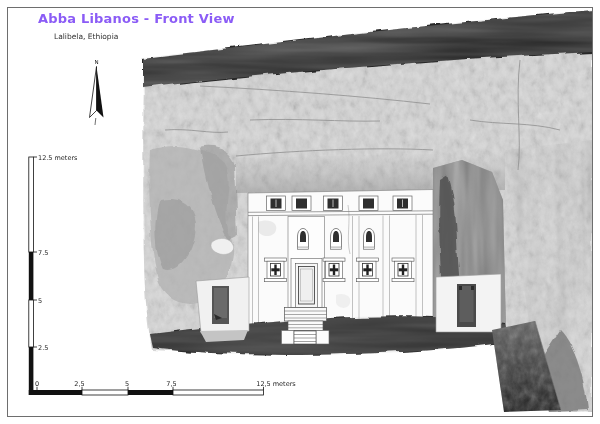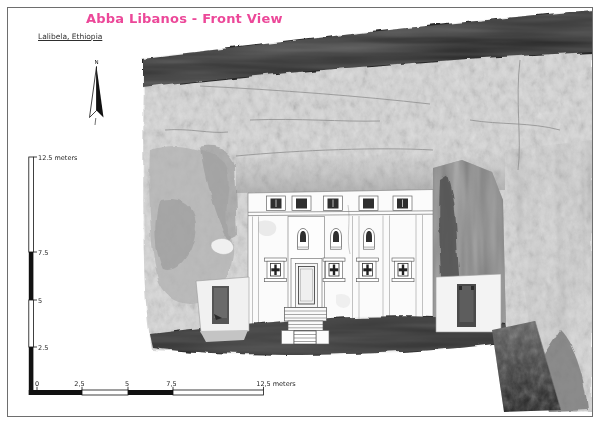--- a/index.html
+++ b/index.html
@@ -1,23 +1,23 @@
 <!DOCTYPE html>
 <html><head>
 <meta charset="utf-8">
 <style>
   html,body{margin:0;padding:0;background:#fff;}
   body{width:600px;height:424px;position:relative;overflow:hidden;
        font-family:"DejaVu Sans","Liberation Sans",sans-serif;}
   .frame{position:absolute;left:7px;top:7px;width:584px;height:408px;
          border:1px solid #6e6e6e;background:#fff;}
   .title{position:absolute;left:38px;top:11px;font-size:13px;font-weight:bold;
-         color:#ec4899;letter-spacing:.2px;white-space:nowrap;margin-left:48px;}
-  .subtitle{position:absolute;left:38px;top:32px;font-size:7.5px;color:#2e2e2e;
-            white-space:nowrap;text-decoration:underline;}
+         color:#8b5cf6;letter-spacing:.2px;white-space:nowrap;}
+  .subtitle{position:absolute;left:54px;top:32px;font-size:7.5px;color:#2e2e2e;
+            white-space:nowrap;}
   svg{position:absolute;left:0;top:0;}
   svg text{font-family:"DejaVu Sans","Liberation Sans",sans-serif;fill:#1d1d1d;}
   .scalelabel{font-size:6.5px;}
   .northlabel{font-size:5.5px;}
 </style>
 </head>
 <body>
 
 <div class="frame"></div>
 <div class="title">Abba Libanos - Front View</div>

